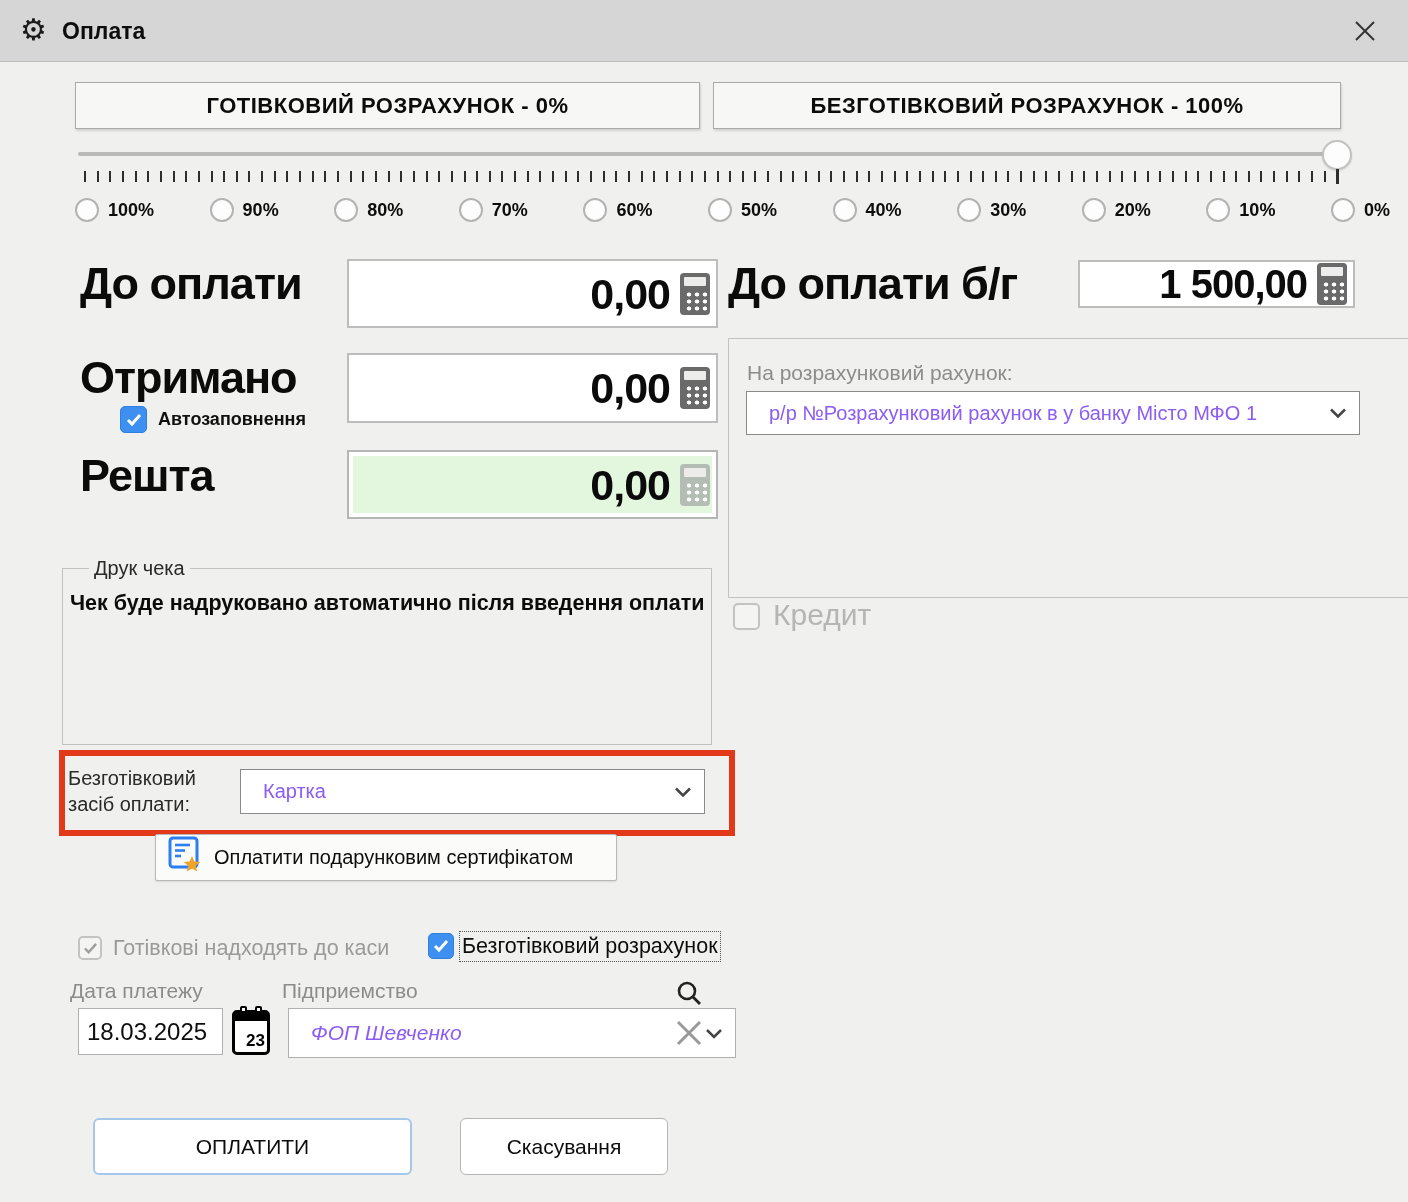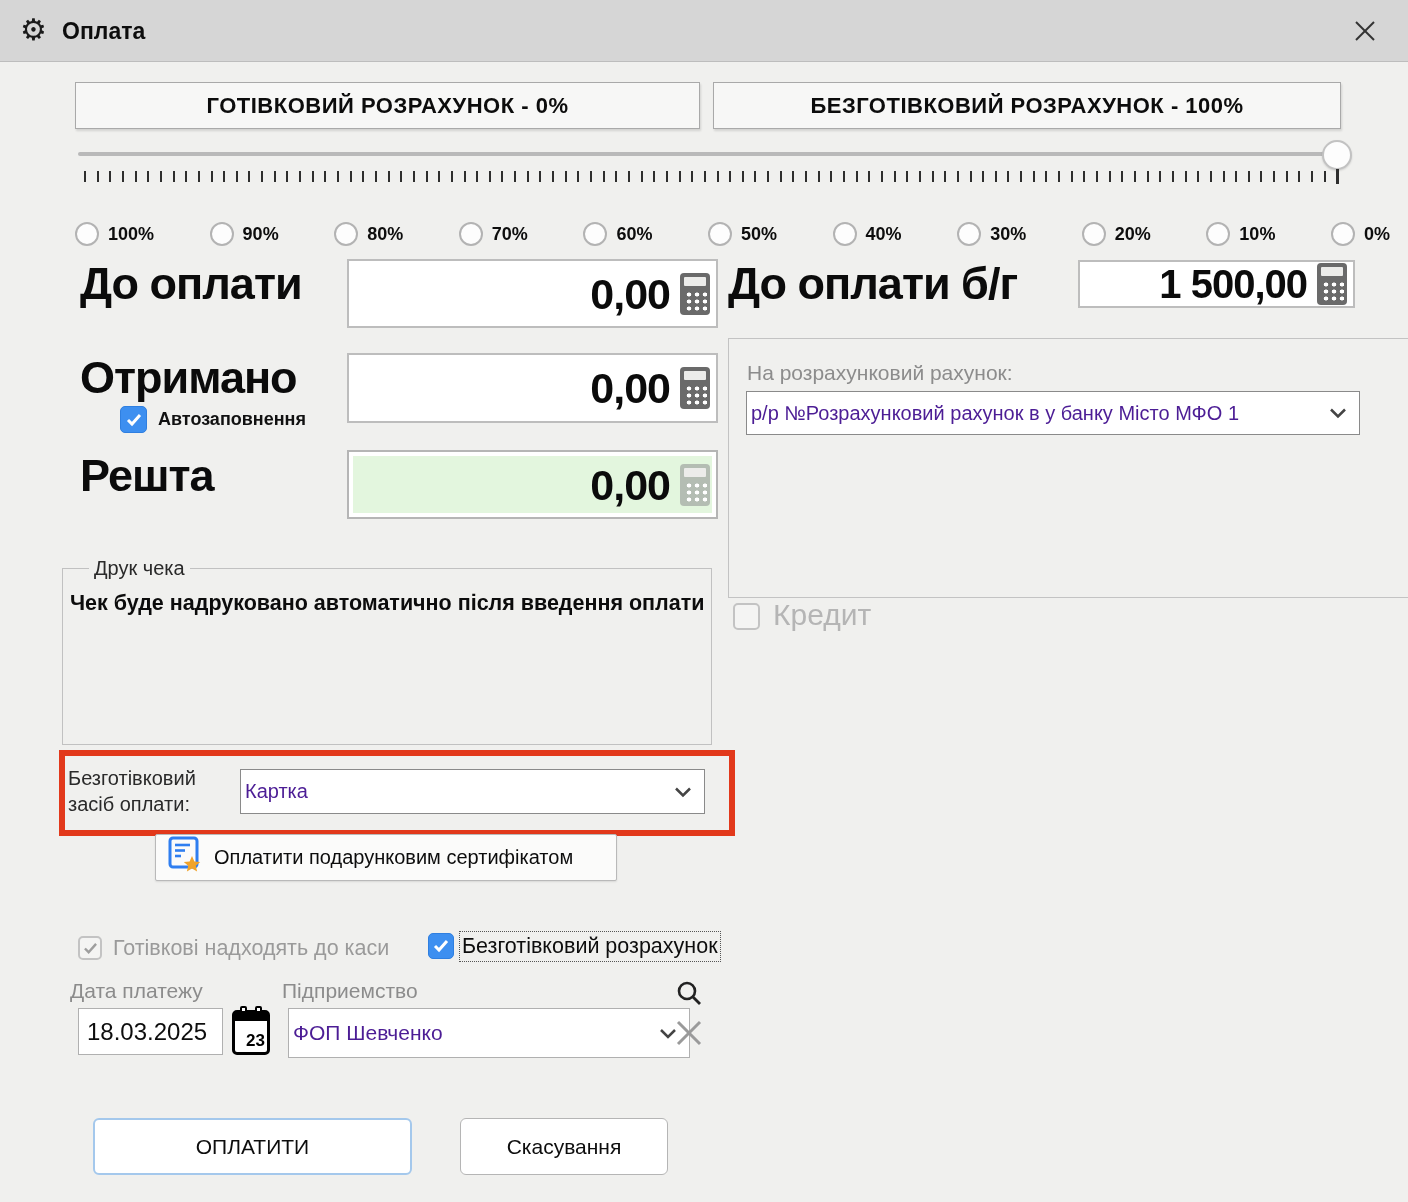--- a/index.html
+++ b/index.html
@@ -13,39 +13,39 @@
 
   .top-btn { position:absolute; height:47px; background:#f7f7f6; border:1px solid #a9a9a9; box-shadow:1px 2px 2px rgba(0,0,0,0.12); display:flex; align-items:center; justify-content:center; font-size:22px; font-weight:bold; letter-spacing:0.5px; color:#0c0c0c; }
   #btn-cash { left:75px; top:82px; width:625px; }
   #btn-cashless { left:713px; top:82px; width:628px; }
 
   .slider-track { position:absolute; left:78px; top:152px; width:1262px; height:4px; background:#b9b9b9; border-radius:2px; }
   .slider-thumb { position:absolute; left:1322px; top:140px; width:30px; height:30px; border-radius:50%; background:#fdfdfd; border:2px solid #c2c2c2; box-shadow:0 1px 2px rgba(0,0,0,0.15); }
   .ticks { position:absolute; left:84px; top:171px; width:1256px; height:11px; background:repeating-linear-gradient(to right, #2e2e2e 0 2px, transparent 2px 12.65px); }
   .tick-end { position:absolute; left:1336px; top:169px; width:3px; height:15px; background:#2e2e2e; }
 
-  .radio-row { position:absolute; left:75px; top:198px; width:1315px; display:flex; justify-content:space-between;margin-top:24px; }
+  .radio-row { position:absolute; left:75px; top:198px; width:1315px; display:flex; justify-content:space-between; }
   .radio-item { display:flex; align-items:center; gap:9px; }
   .radio-circle { width:24px; height:24px; border-radius:50%; background:#fdfdfd; border:2px solid #b3b3b3; }
   .radio-label { font-size:18px; font-weight:bold; color:#0d0d0d; }
 
   .big-label { position:absolute; font-size:45px; font-weight:bold; color:#0b0b0b; letter-spacing:-1px; white-space:nowrap; }
   .big-field { position:absolute; background:#fff; border:2px solid #bdbdbd; box-shadow:inset 0 0 0 1px #fff; }
   .big-field .val { position:absolute; right:46px; top:50%; transform:translateY(-50%); font-size:43px; font-weight:bold; letter-spacing:-1px; color:#0b0b0b; }
   .calc { position:absolute; right:6px; top:50%; transform:translateY(-50%); width:30px; height:42px; background:#6a6a6a; border-radius:4px; }
   .calc::before { content:""; position:absolute; top:4px; left:4px; right:4px; height:9px; background:#eceuea; background:#ececea; border-radius:1px; }
   .calc::after { content:""; position:absolute; left:4px; right:3px; top:17px; bottom:3px; background-image:radial-gradient(#fff 2px, transparent 2.6px); background-size:8px 7px; background-position:1px 1px; }
   .calc.light { background:#b4bdb3; }
 
   .green-inner { position:absolute; left:4px; top:4px; right:4px; bottom:4px; background:#e3f6de; }
 
   .panel { position:absolute; left:728px; top:338px; width:781px; height:260px; border:1px solid #c3c3c3; }
   .panel-label { position:absolute; left:18px; top:22px; font-size:21px; color:#8c8c8c; }
   .panel .search { position:absolute; right:56px; top:18px; }
-  .combo { position:absolute; background:#fff; border:1px solid #8a8a8a; display:flex; align-items:center; padding:0 4px; font-size:20px; color:#4c1d95;text-align:right; }
+  .combo { position:absolute; background:#fff; border:1px solid #8a8a8a; display:flex; align-items:center; padding:0 22px; font-size:20px; color:#8b5cf6;text-align:right; }
   .combo .chev { position:absolute; right:12px; top:50%; transform:translateY(-50%); }
   #account-combo { left:17px; top:52px; width:614px; height:44px; }
 
   .cb { position:absolute; border-radius:5px; display:flex; align-items:center; justify-content:center; }
   .cb.blue { background:#3d8ff0; border:1px solid #2f7fe0; }
   .cb.disabled { background:#f4f4f3; border:2px solid #c3c3c3; }
   .cb-label { position:absolute; white-space:nowrap; }
 
   .groupbox { position:absolute; left:62px; top:568px; width:650px; height:177px; border:1px solid #c1c1c1; }
   .groupbox .legend { position:absolute; left:10px; top:-12px; background:#f0f0ee; padding:0 5px; font-size:20px; color:#2a2a2a;margin-left:16px; }
@@ -57,21 +57,21 @@
 
   .cert-btn { position:absolute; left:155px; top:834px; width:462px; height:47px; background:#fbfbfa; border:1px solid #b9b9b9; border-radius:2px; box-shadow:0 1px 2px rgba(0,0,0,0.1); display:flex; align-items:center; gap:12px; padding-left:12px; font-size:20px; color:#0d0d0d; cursor:pointer; }
 
   .small-gray-label { position:absolute; font-size:21px; color:#8c8c8c; white-space:nowrap; }
   .date-field { position:absolute; left:78px; top:1008px; width:145px; height:47px; background:#fff; border:1px solid #b0b0b0; display:flex; align-items:center; padding-left:8px; font-size:24px; color:#0d0d0d; }
   .calendar-btn { position:absolute; left:232px; top:1010px; width:38px; height:45px; background:#fff; border:3px solid #000; border-radius:5px; cursor:pointer; }
   .calendar-btn::before { content:""; position:absolute; left:-1px; right:-1px; top:-1px; height:9px; background:#000; }
   .calendar-btn .ring { position:absolute; top:-7px; width:7px; height:7px; border:2px solid #000; background:#fff; border-radius:2px; }
   .calendar-btn .ring.r1 { left:5px; } .calendar-btn .ring.r2 { right:5px; }
   .calendar-btn .day { position:absolute; right:2px; bottom:1px; font-size:17px; font-weight:bold; color:#000; }
-  #enterprise-combo { left:288px; top:1008px; width:402px; height:50px; border:1px solid #b0b0b0; font-size:21px; }
+  #enterprise-combo { left:288px; top:1008px; width:448px; height:50px; border:1px solid #b0b0b0; font-size:21px;font-style:italic; }
   .icon-abs { position:absolute; }
 
   .action-btn { position:absolute; top:1118px; height:57px; background:#fff; border-radius:6px; display:flex; align-items:center; justify-content:center; font-size:21px; color:#0d0d0d; cursor:pointer; }
   #pay-btn { left:93px; width:319px; border:2px solid #a4c8ec; }
   #cancel-btn { left:460px; width:208px; border:1px solid #b5b5b5; }
 
   .focus-dotted { outline:1px dotted #555; outline-offset:2px; }
 </style>
 </head>
 <body>

